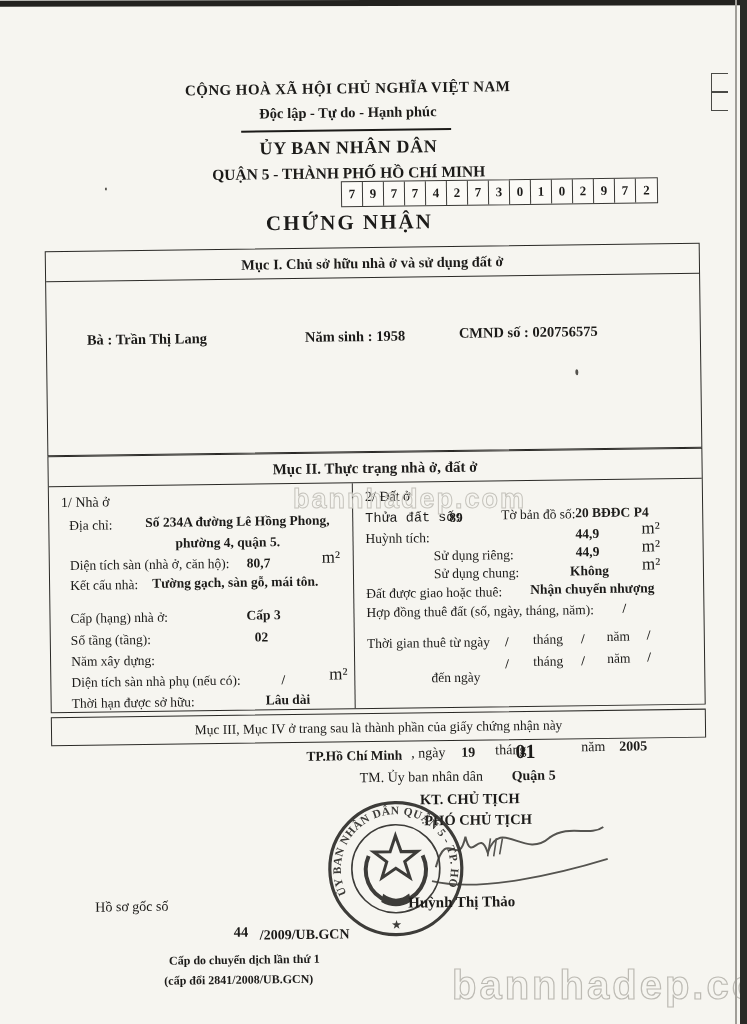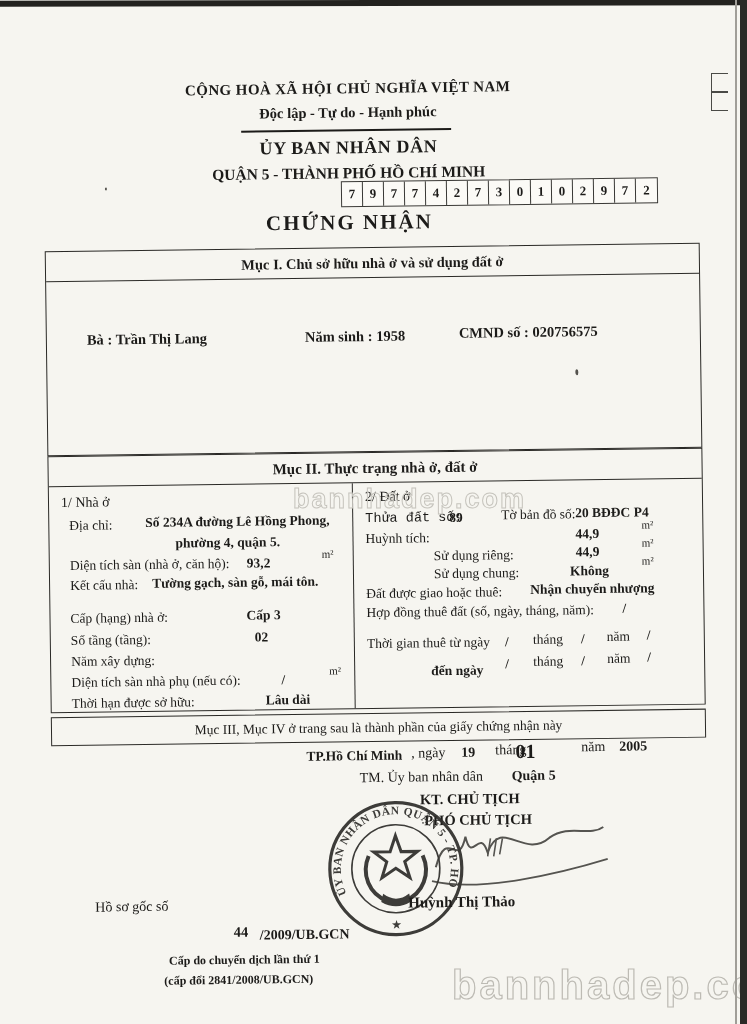--- a/index.html
+++ b/index.html
@@ -41,21 +41,21 @@
   .box1 { top:247px; height:205px; }
   .box1-body { position:relative; height:173px; }
   .box2 { top:452px; height:257px; }
   .cols { display:flex; height:225px; }
   .col-house { width:304px; border-right:1.8px solid #2a2926; position:relative; font-size:13.5px; }
   .col-land  { flex:1; position:relative; font-size:13.5px; }
   .box3 { top:713px; height:29px; line-height:27px; text-align:center; font-size:13.5px; border-width:1.6px; }
 
   .lbl { position:absolute; white-space:nowrap; }
   .val { position:absolute; white-space:nowrap; font-weight:bold; }
-  .unit { position:absolute; white-space:nowrap; font-size:11px; }
+  .unit { position:absolute; white-space:nowrap; font-size:17px; }
 
   
   .signing { position:absolute; left:0; top:0; width:747px; height:1024px; pointer-events:none; }
   .signing .lbl, .signing .val { pointer-events:auto; }
   .stamp-svg { position:absolute; left:320px; top:798px; opacity:.92; }
   .sig-svg { position:absolute; left:423px; top:810px; opacity:.85; }
 
   
   .wm { position:absolute; font-family:"Liberation Sans","DejaVu Sans",sans-serif; font-weight:bold;
         color:transparent; -webkit-text-stroke:1.2px #bdbbb4; letter-spacing:2px; }
@@ -107,21 +107,21 @@
     <div class="box box2">
       <div class="box-header" style="font-size:15px;">Mục II. Thực trạng nhà ở, đất ở</div>
       <div class="cols">
 
         <div class="col-house">
           <span class="lbl" style="left:12px; top:8px; font-size:14px;">1/ Nhà ở</span>
           <span class="lbl" style="left:20px; top:31px;">Địa chỉ:</span>
           <span class="val" style="left:96px; top:29px;">Số 234A đường Lê Hồng Phong,</span>
           <span class="val" style="left:126px; top:50px;">phường 4, quận 5.</span>
           <span class="lbl" style="left:20px; top:71px;">Diện tích sàn (nhà ở, căn hộ):</span>
-          <span class="val" style="left:197px; top:71px;">93,2</span>
+          <span class="val" style="left:197px; top:71px;">80,7</span>
           <span class="unit" style="left:272px; top:64px;">m²</span>
           <span class="lbl" style="left:20px; top:91px;">Kết cấu nhà:</span>
           <span class="val" style="left:102px; top:90px;">Tường gạch, sàn gỗ, mái tôn.</span>
           <span class="lbl" style="left:20px; top:124px;">Cấp (hạng) nhà ở:</span>
           <span class="val" style="left:196px; top:123px;">Cấp 3</span>
           <span class="lbl" style="left:20px; top:146px;">Số tầng (tầng):</span>
           <span class="val" style="left:204px; top:145px;">02</span>
           <span class="lbl" style="left:20px; top:167px;">Năm xây dựng:</span>
           <span class="lbl" style="left:20px; top:188px;">Diện tích sàn nhà phụ (nếu có):</span>
           <span class="val" style="left:230px; top:188px;">/</span>
@@ -150,21 +150,21 @@
           <span class="lbl" style="left:12px; top:122px;">Hợp đồng thuê đất (số, ngày, tháng, năm):</span>
           <span class="val" style="left:268px; top:121px;">/</span>
 
           <span class="lbl" style="left:12px; top:153px;">Thời gian thuê từ ngày</span>
           <span class="val" style="left:150px; top:153px;">/</span>
           <span class="lbl" style="left:178px; top:151px;">tháng</span>
           <span class="val" style="left:226px; top:151px;">/</span>
           <span class="lbl" style="left:252px; top:149px;">năm</span>
           <span class="val" style="left:292px; top:148px;">/</span>
 
-          <span class="lbl" style="left:76px; top:181px;font-weight:bold;">đến ngày</span>
+          <span class="lbl" style="left:76px; top:188px;">đến ngày</span>
           <span class="val" style="left:150px; top:175px;">/</span>
           <span class="lbl" style="left:178px; top:173px;">tháng</span>
           <span class="val" style="left:226px; top:173px;">/</span>
           <span class="lbl" style="left:252px; top:171px;">năm</span>
           <span class="val" style="left:292px; top:170px;">/</span>
         </div>
       </div>
     </div>
 
     <div class="box box3">Mục III, Mục IV ở trang sau là thành phần của giấy chứng nhận này</div>

